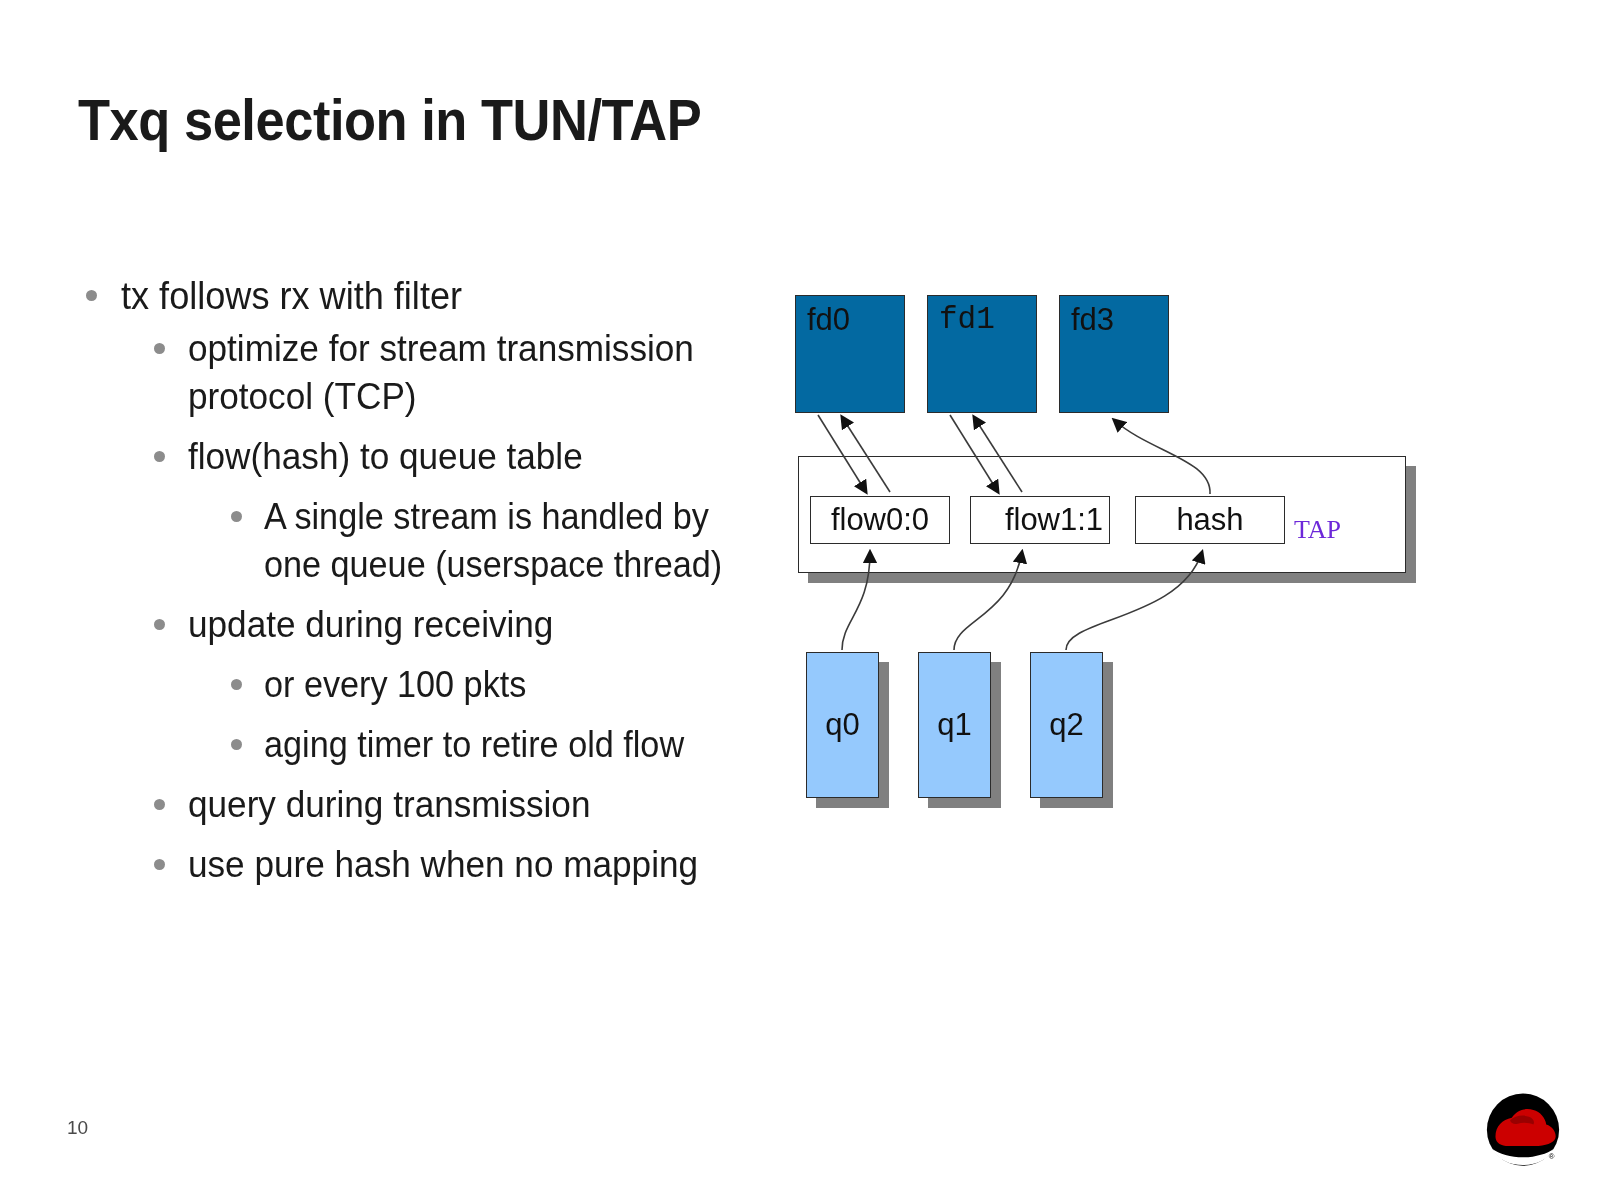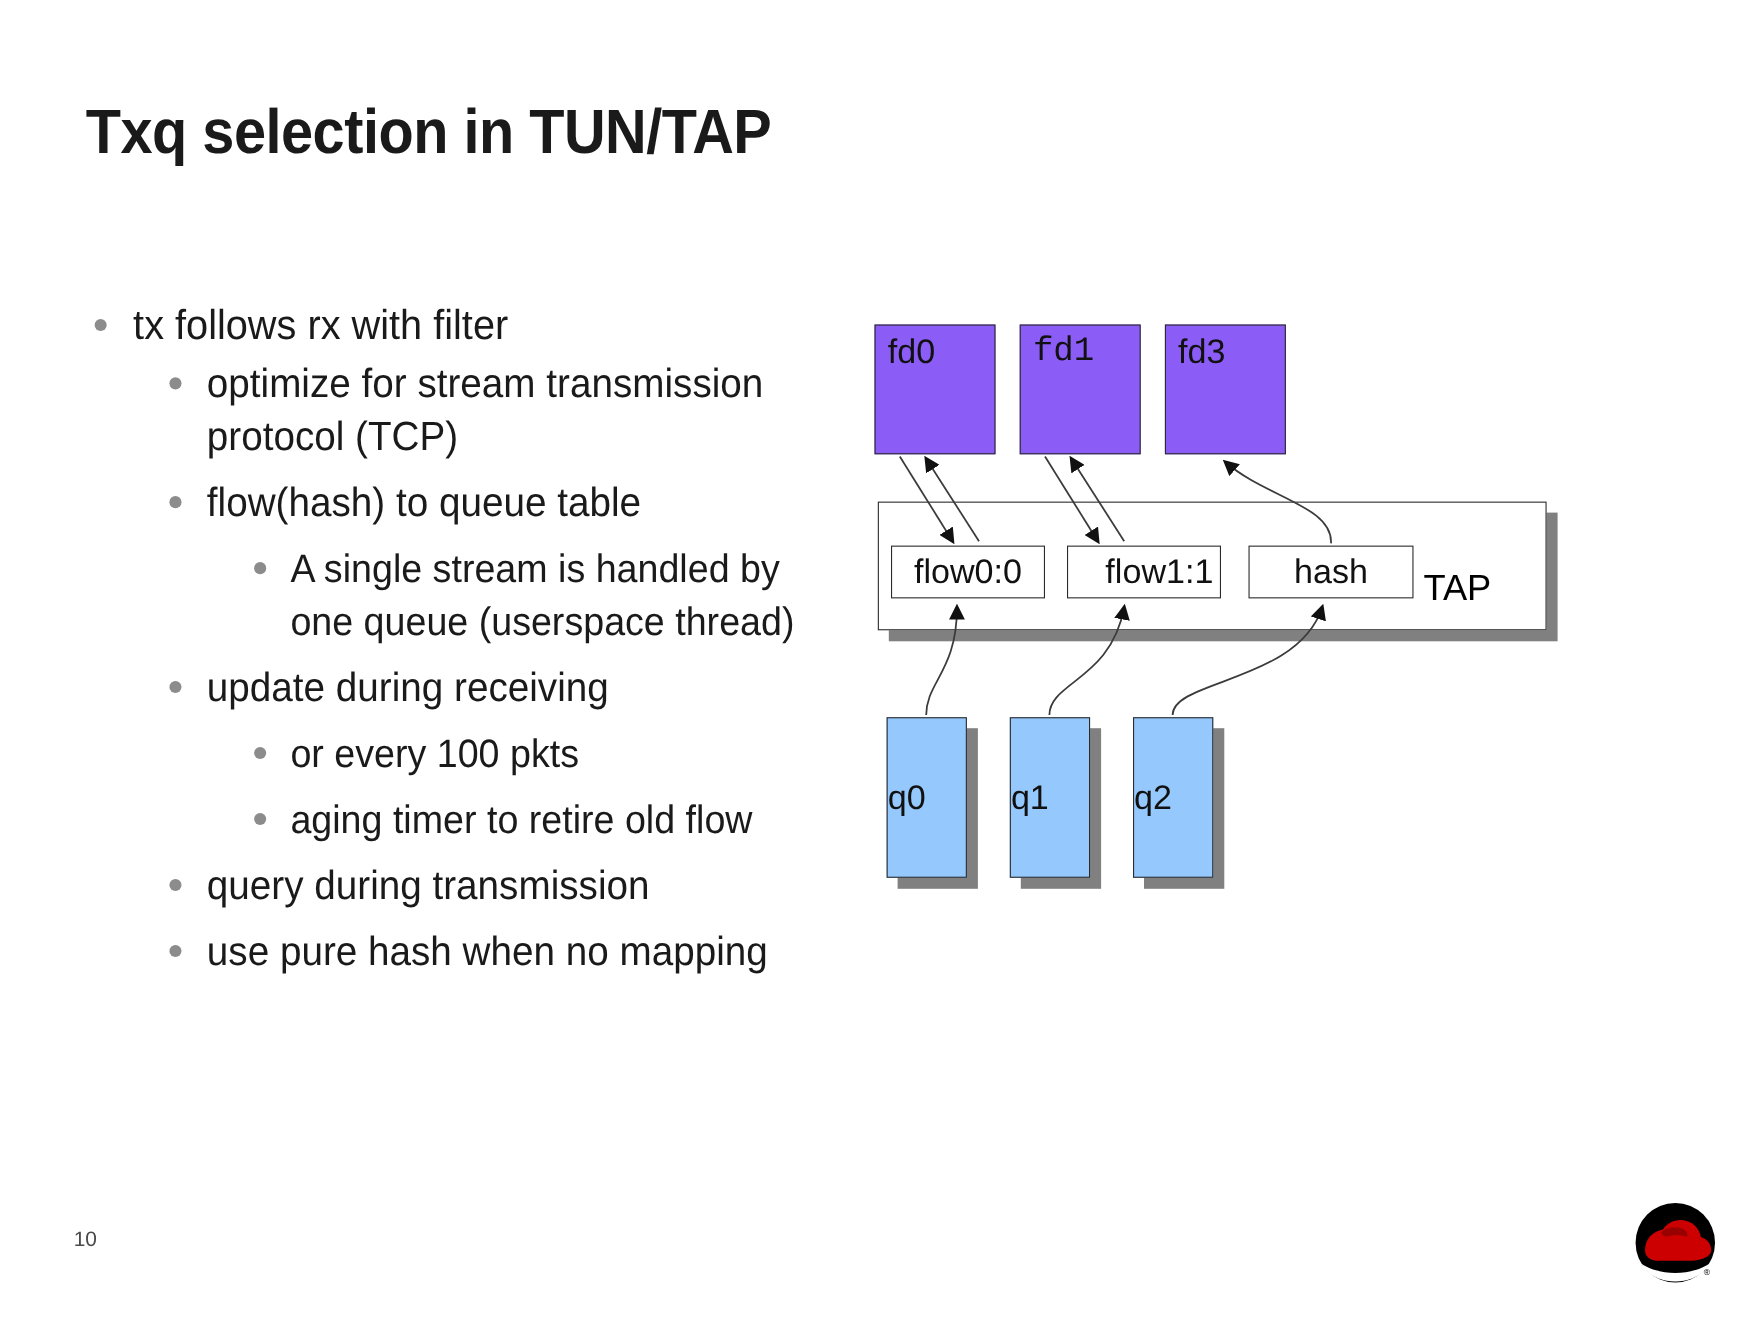--- a/index.html
+++ b/index.html
@@ -87,21 +87,21 @@
     height: 560px;
   }
   .dbox {
     position: absolute;
     box-sizing: border-box;
     border: 1px solid #2b2b2b;
     font-family: "Liberation Sans", sans-serif;
     color: #111111;
   }
   .fdbox {
-    background: #8b5cf6;
+    background: #0369a1;
     width: 110px;
     height: 118px;
     font-size: 31px;
   }
   .fdbox .lbl {
     position: absolute;
     left: 11px;
     top: 6px;
   }
   .tapbox {
@@ -117,23 +117,23 @@
     top: 196px;
     width: 608px;
     height: 117px;
     background: #808080;
     z-index: 0;
   }
   .tap-label {
     position: absolute;
     left: 524px;
     top: 245px;
-    font-size: 33px;
-    color: #000000;
-    font-family: Liberation Sans, sans-serif;
+    font-size: 26px;
+    color: #6d28d9;
+    font-family: Liberation Serif, serif;
   }
   .flowbox {
     background: #ffffff;
     height: 48px;
     font-size: 31px;
     display: flex;
     align-items: center;
     justify-content: center;
   }
   .qshadow {
@@ -141,20 +141,21 @@
     background: #808080;
     width: 73px;
     height: 146px;
   }
   .qbox {
     background: #95c9fd;
     width: 73px;
     height: 146px;
     display: flex;
     align-items: center;
+    justify-content: center;
     font-size: 31px;
   }
   svg.arrows {
     position: absolute;
     left: 0;
     top: 0;
     width: 680px;
     height: 560px;
     overflow: visible;
     pointer-events: none;

